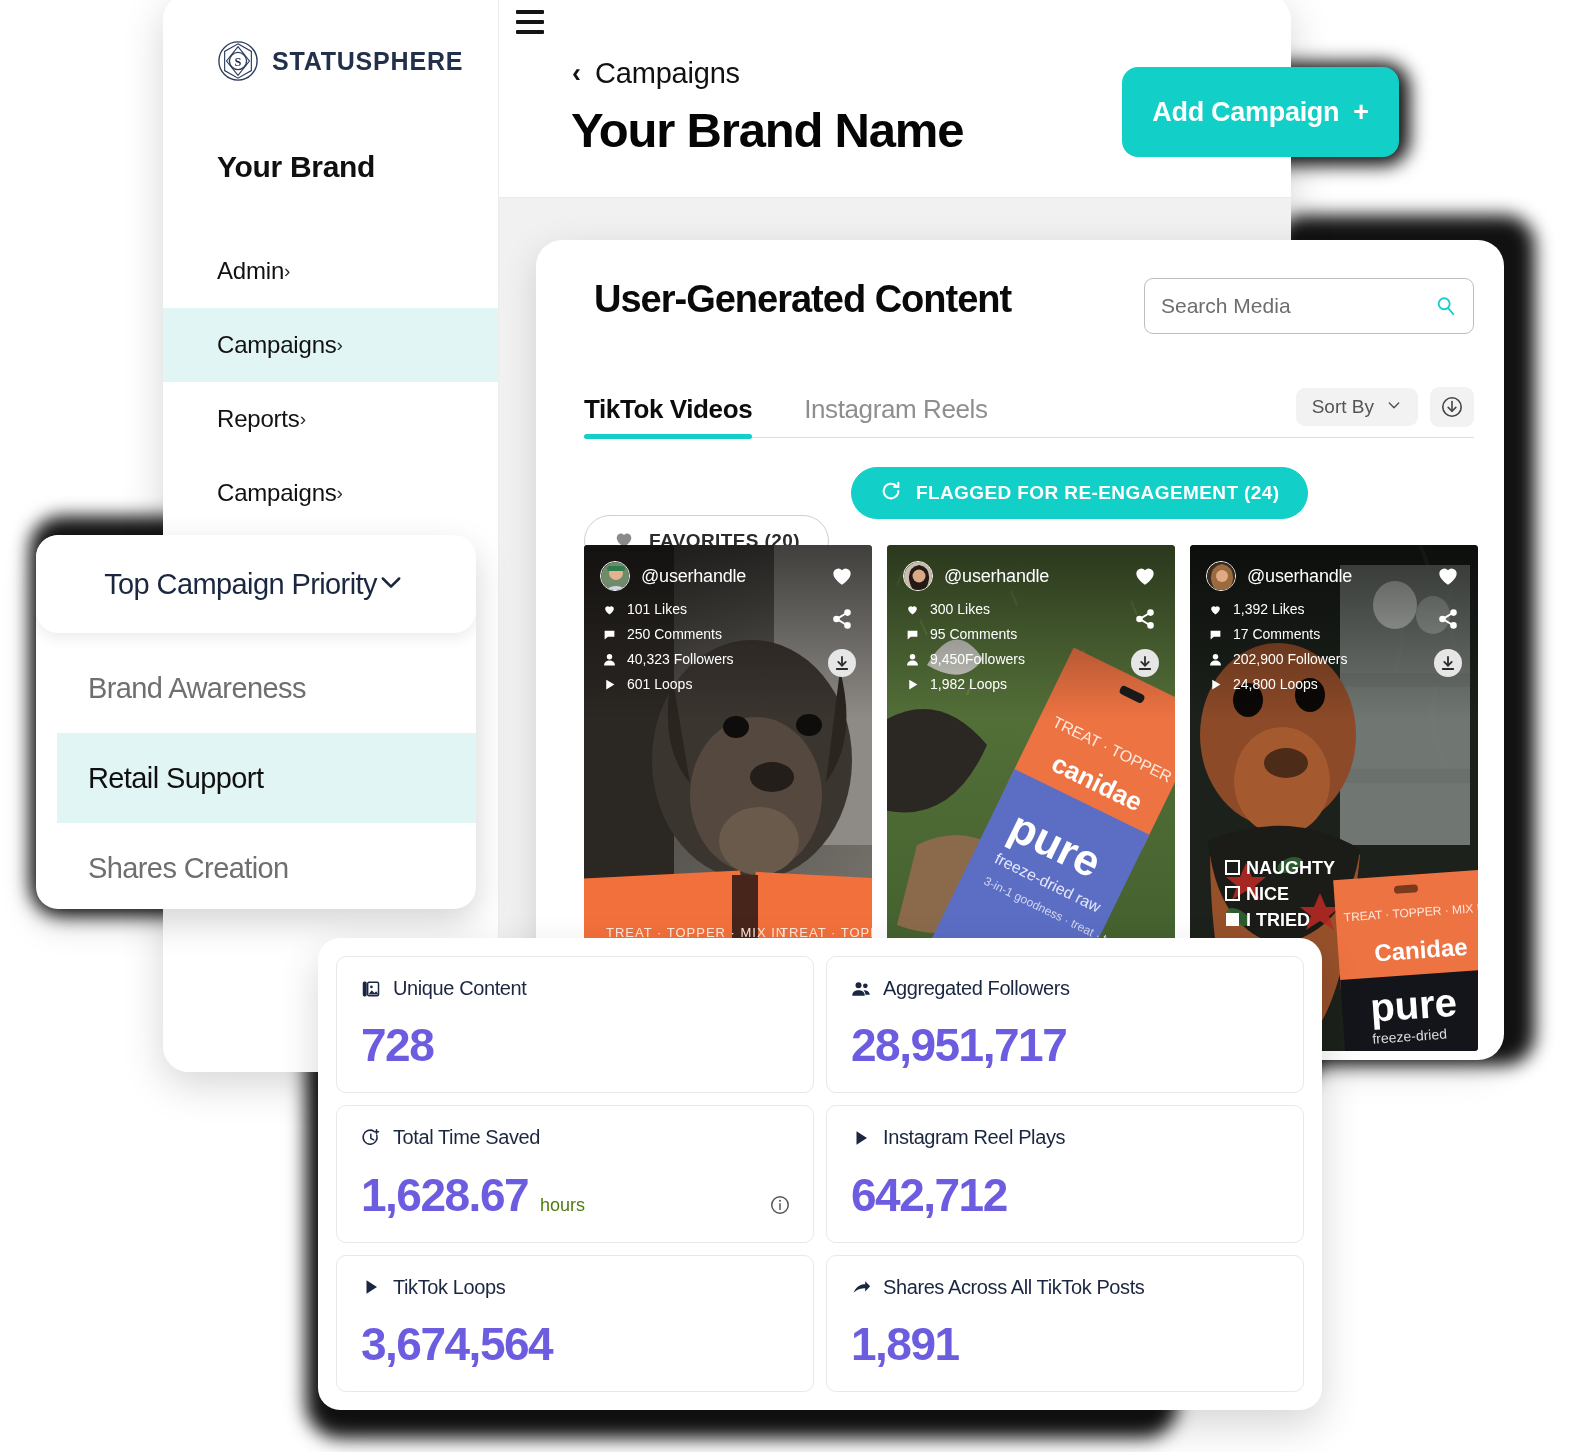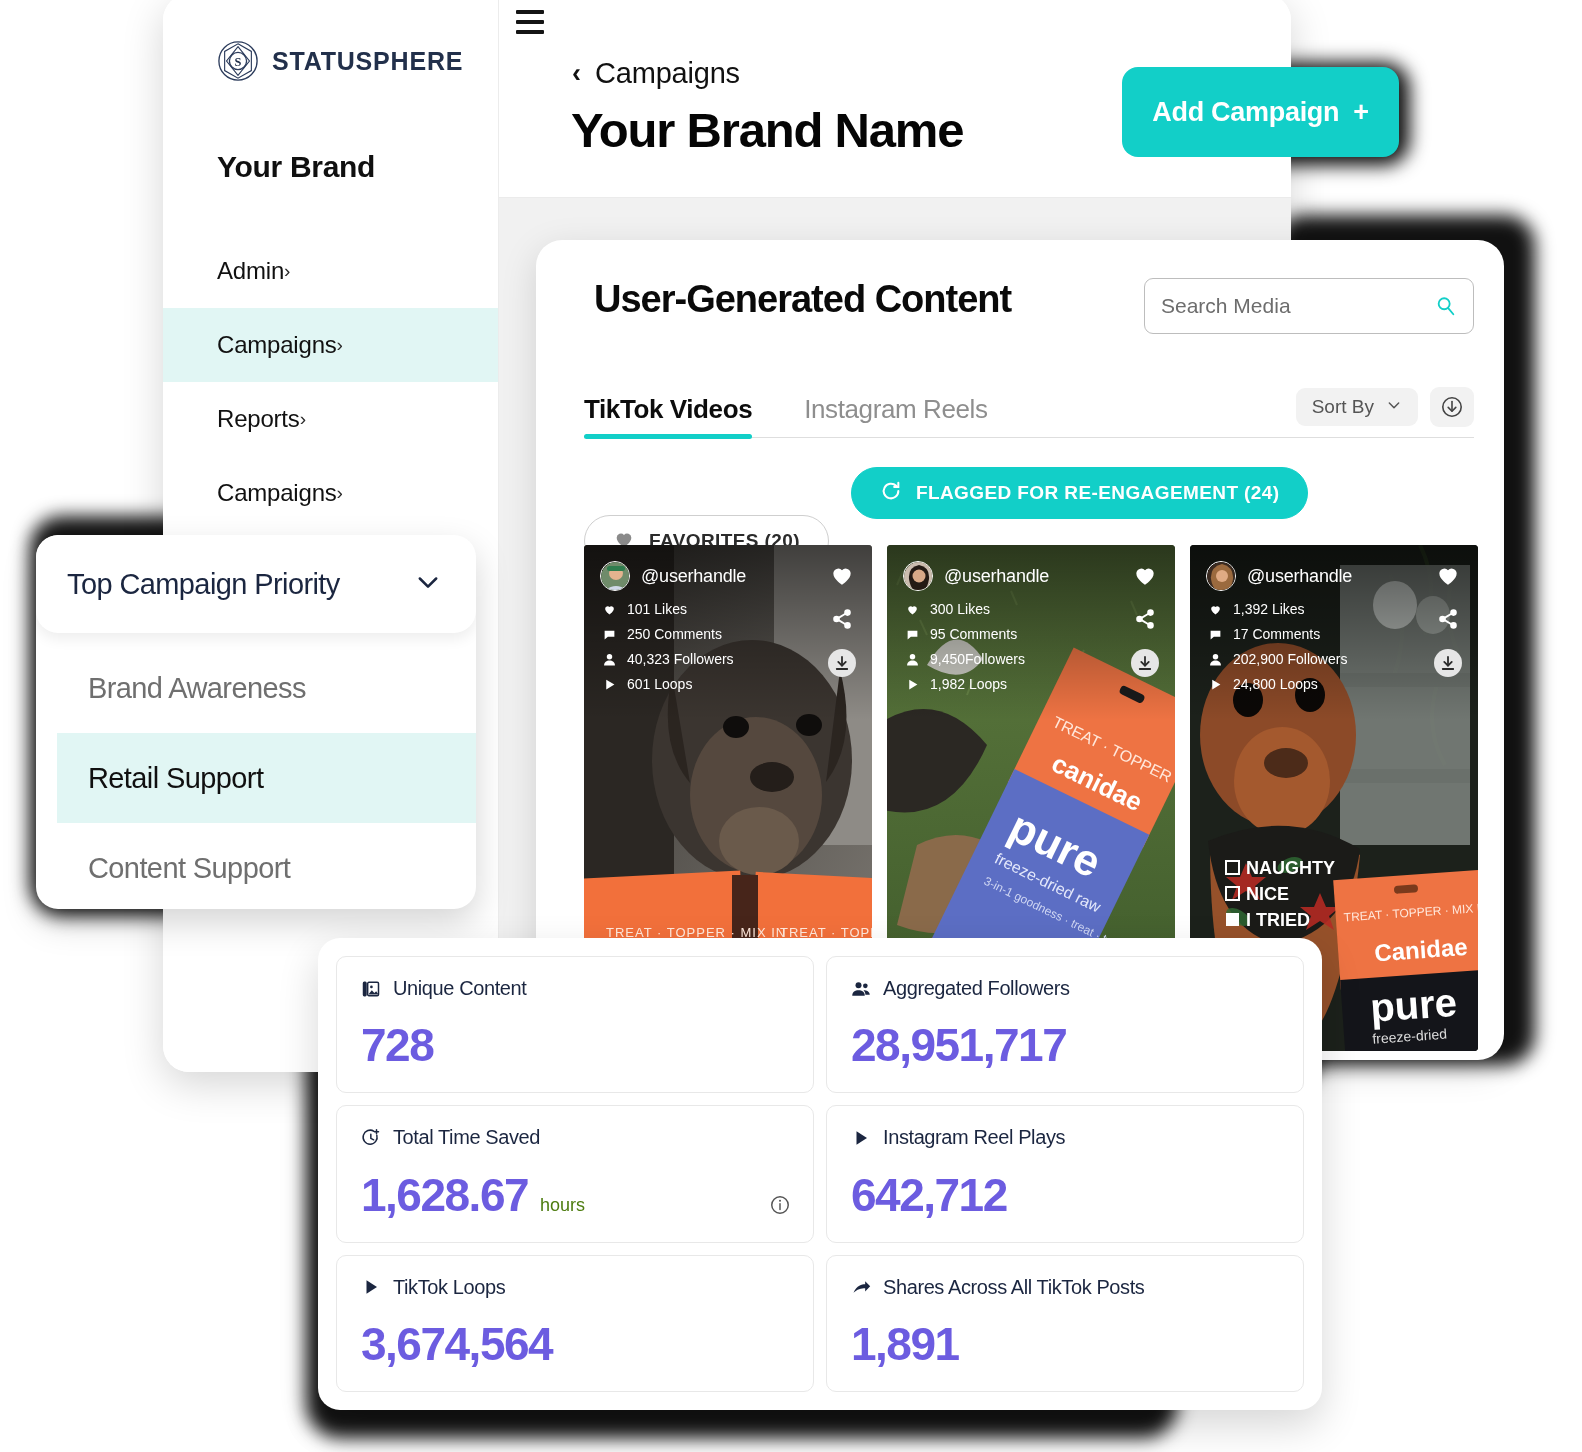--- a/index.html
+++ b/index.html
@@ -163,21 +163,21 @@
   .act.circle { background:#e6e6e6; border-radius:50%; width:28px; height:28px; }
 
   
   #dd-halo { left: 30px; top: 516px; width: 460px; height: 400px; border-radius: 32px; }
   #dropdown-card {
     position:absolute; left: 36px; top: 535px; width: 440px; height: 374px;
     background:#fff; border-radius: 22px; overflow:hidden;
     box-shadow: 0 14px 34px rgba(0,0,0,.17);
   }
   #dd-header {
-    height: 98px; display:flex; align-items:center; justify-content:space-between;
+    height: 98px; display:flex; align-items:center; justify-content:center;
     padding: 0 34px 0 31px; cursor:pointer;
     box-shadow: 0 6px 14px rgba(0,0,0,.07);
     position:relative; z-index:2; background:#fff; border-radius:22px;
   }
   #dd-header .lbl { font-size: 29px; color:#1b2640; letter-spacing:-.6px; }
   .dd-list { padding-top: 10px; }
   .dd-opt {
     height: 90px; display:flex; align-items:center; padding-left: 31px;
     font-size: 29px; color:#6f6f6f; letter-spacing:-.6px; cursor:pointer;margin-left:21px;
   }
@@ -662,21 +662,21 @@
       <span class="lbl">Top Campaign Priority</span>
       <span>
         <svg viewBox="0 0 24 24" width="28" height="28" fill="none" stroke="#1b2640" stroke-width="2.2" stroke-linecap="round" stroke-linejoin="round">
             <polyline points="5,9 12,16 19,9"></polyline>
           </svg>
       </span>
     </div>
     <div class="dd-list">
       <div class="dd-opt">Brand Awareness</div>
       <div class="dd-opt selected">Retail Support</div>
-      <div class="dd-opt">Content Support</div>
+      <div class="dd-opt">Shares Creation</div>
     </div>
   </section>
 
   <section id="metrics-panel">
 
     <div class="metric">
       <div class="metric-head">
         <span class="mi">
           <svg viewBox="0 0 24 24" width="20" height="20" fill="none" stroke="#1b2640" stroke-width="1.8">
             <rect x="3" y="4" width="3" height="16" rx="1" fill="#1b2640"></rect>

